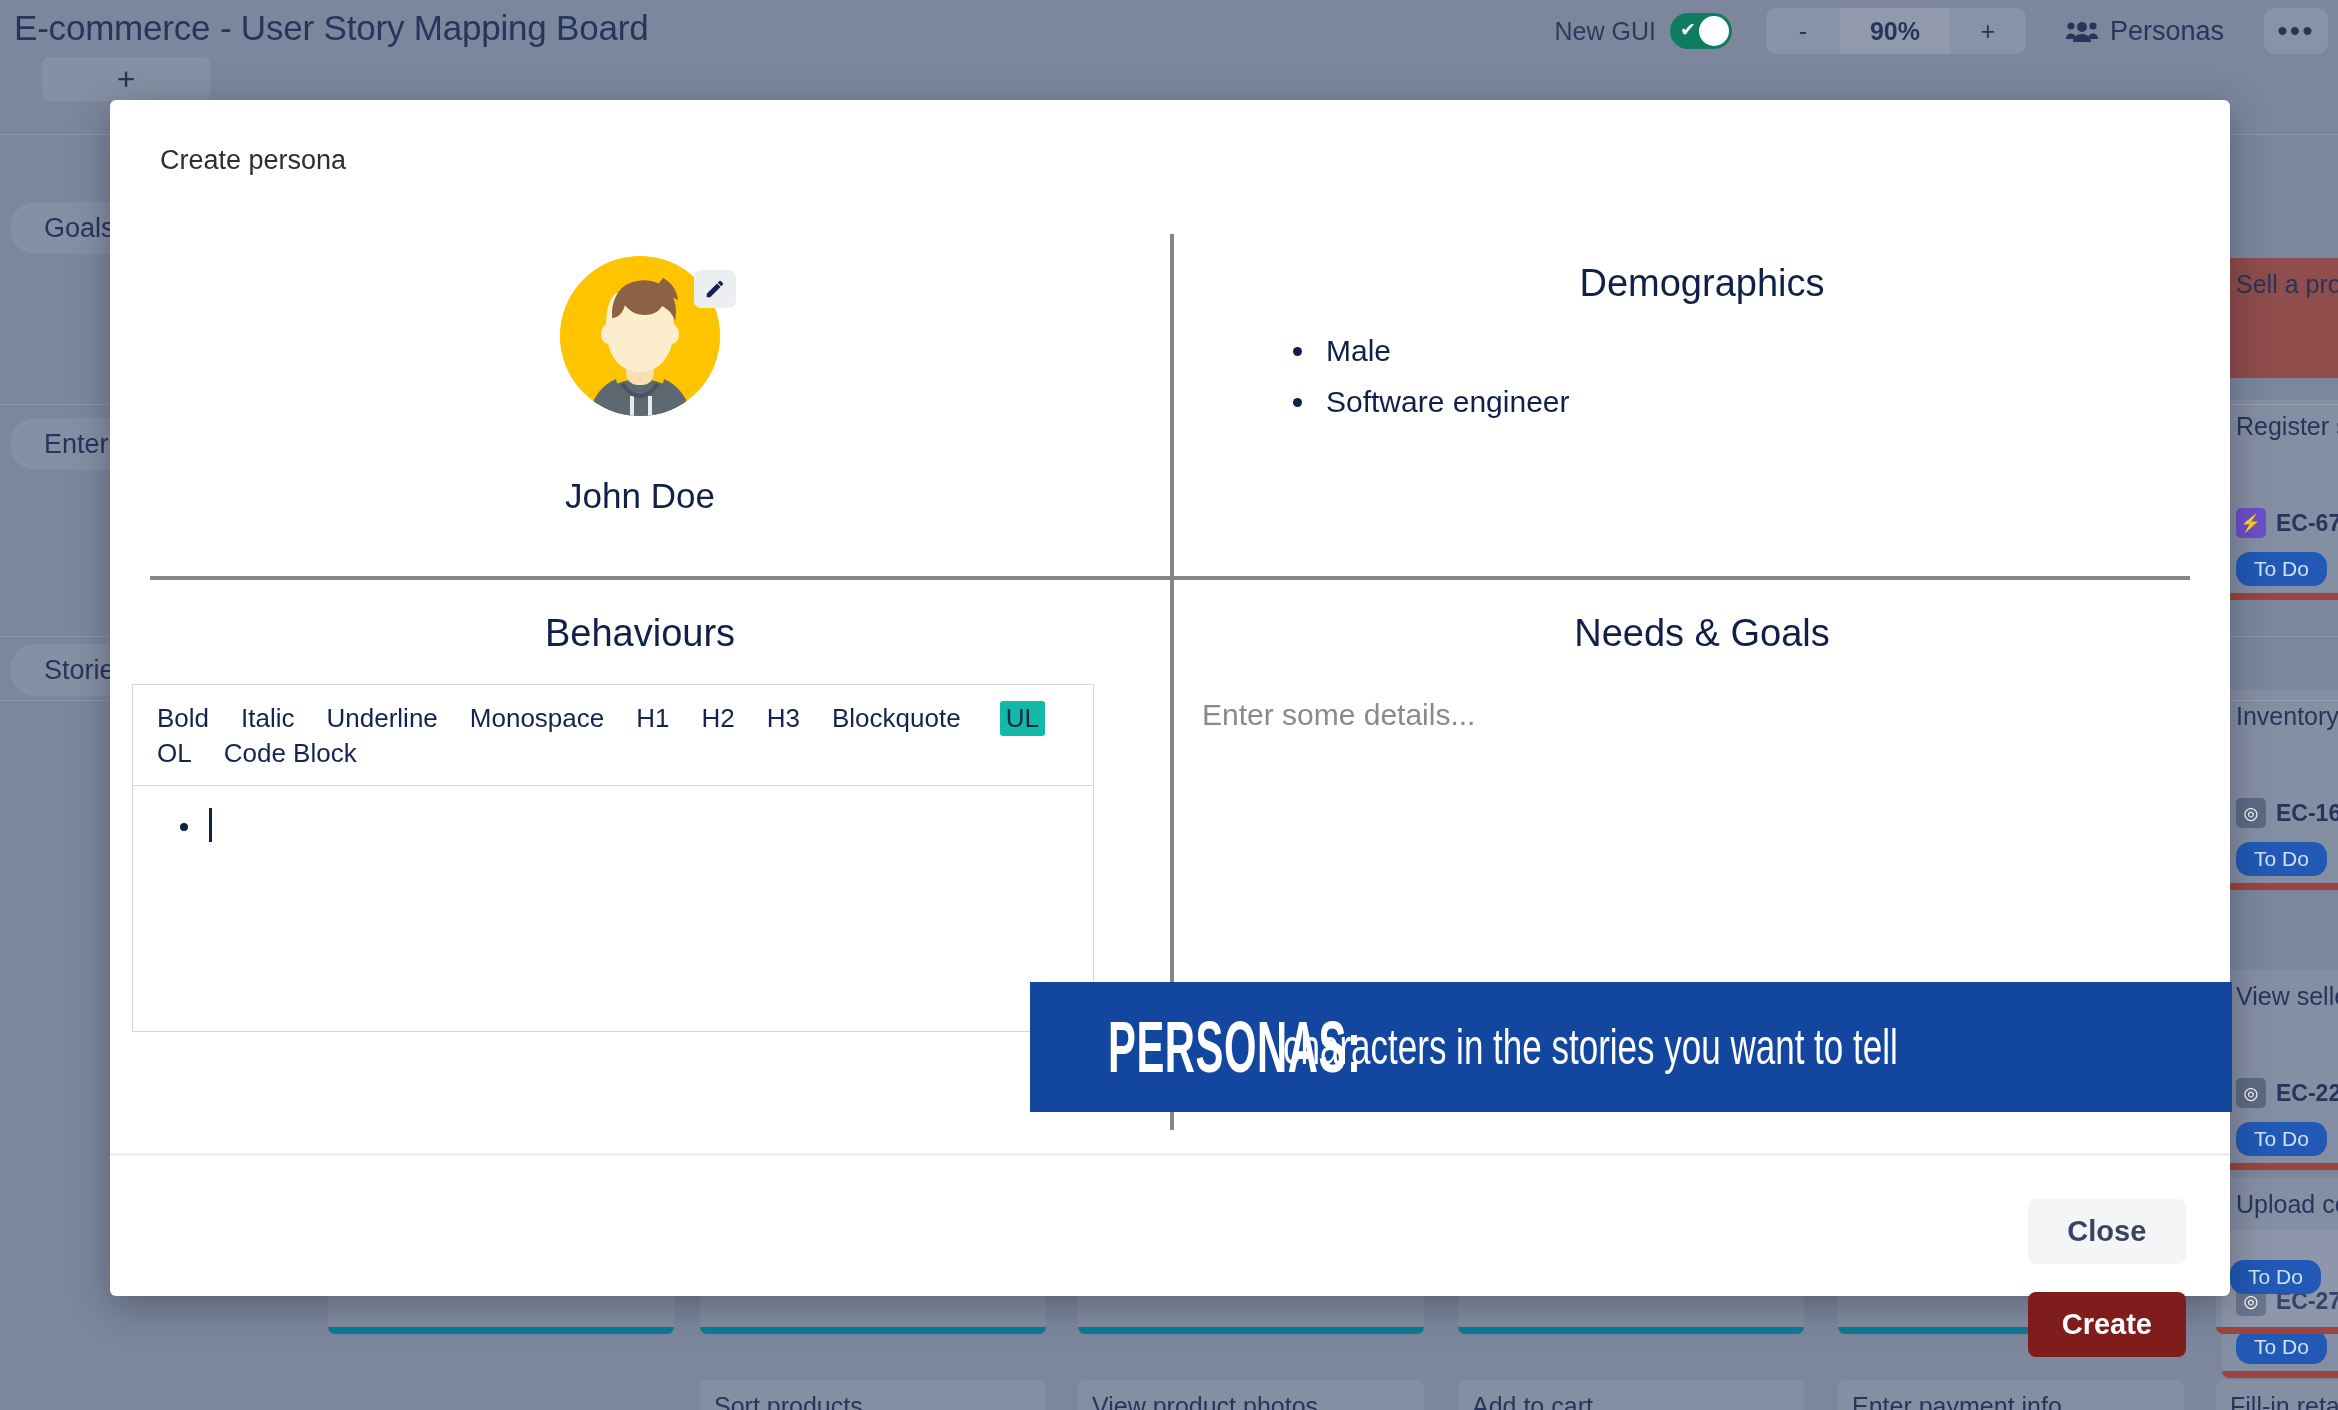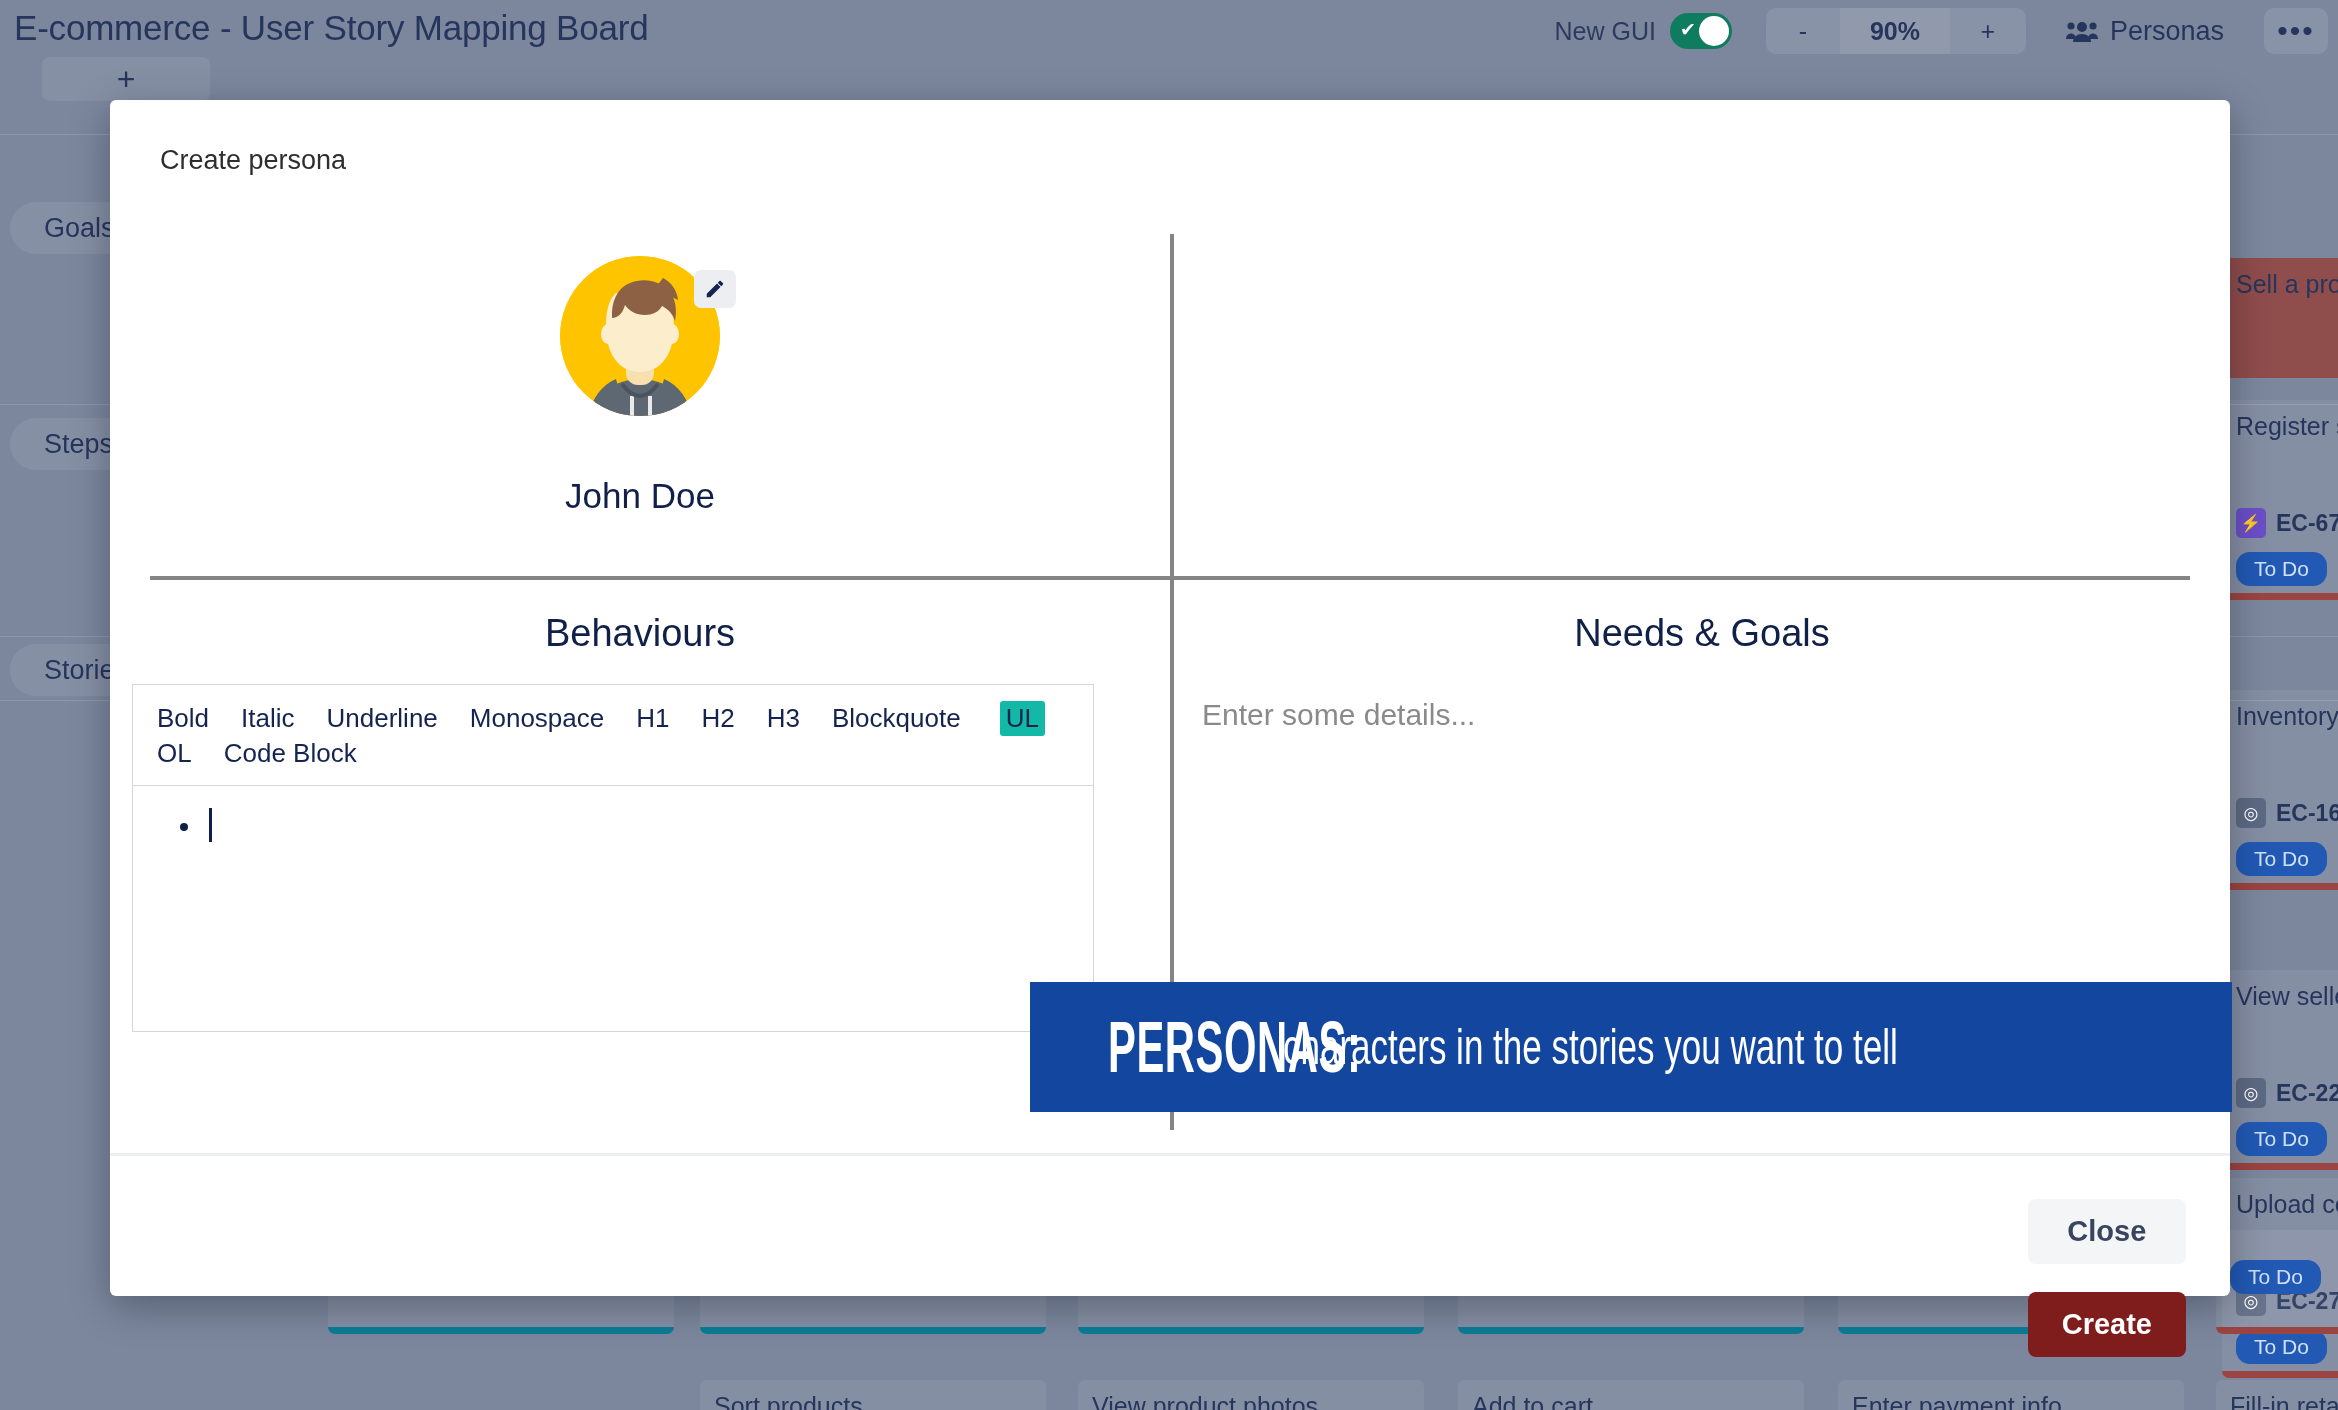--- a/index.html
+++ b/index.html
@@ -295,21 +295,21 @@
 
   <div class="lane-line" style="top:134px"></div>
   <div class="lane-line" style="top:404px"></div>
   <div class="lane-line" style="top:636px"></div>
   <div class="lane-line" style="top:700px"></div>
 
   <div class="lane-label" style="top:202px">
     <span>Goals</span>
   </div>
   <div class="lane-label" style="top:418px">
-    <span>Steps</span>
+    <span>Enter</span>
   </div>
   <div class="lane-label" style="top:644px">
     <span>Stories</span>
   </div>
 
   <div class="card bigcard-red" style="left:2222px; top:258px; width:200px; height:120px;">
     <div class="ctitle">Sell a product</div>
   </div>
 
   <div class="card" style="left:2222px; top:400px; width:200px; height:200px;">
@@ -437,20 +437,27 @@
       </div>
       <div class="edit-badge">
         <svg width="22" height="22" viewBox="0 0 24 24">
           <path d="M3 17.2V21h3.8L18 9.8l-3.8-3.8zM20.7 7.1a1 1 0 0 0 0-1.4l-2.4-2.4a1 1 0 0 0-1.4 0l-1.9 1.9L18.8 9z" fill="#12244f"></path>
         </svg>
       </div>
     </div>
     <div id="persona-name">John Doe</div>
   </div>
 
+  <div id="q-demo">
+    <div class="quad-title">Demographics</div>
+    <ul class="demo-list">
+      <li>Male</li>
+      <li>Software engineer</li>
+    </ul>
+  </div>
 
   <div id="q-beh">
     <div class="quad-title">Behaviours</div>
     <div class="editor">
       <div class="editor-toolbar">
         <span class="tool">Bold</span>
         <span class="tool">Italic</span>
         <span class="tool">Underline</span>
         <span class="tool">Monospace</span>
         <span class="tool">H1</span>

